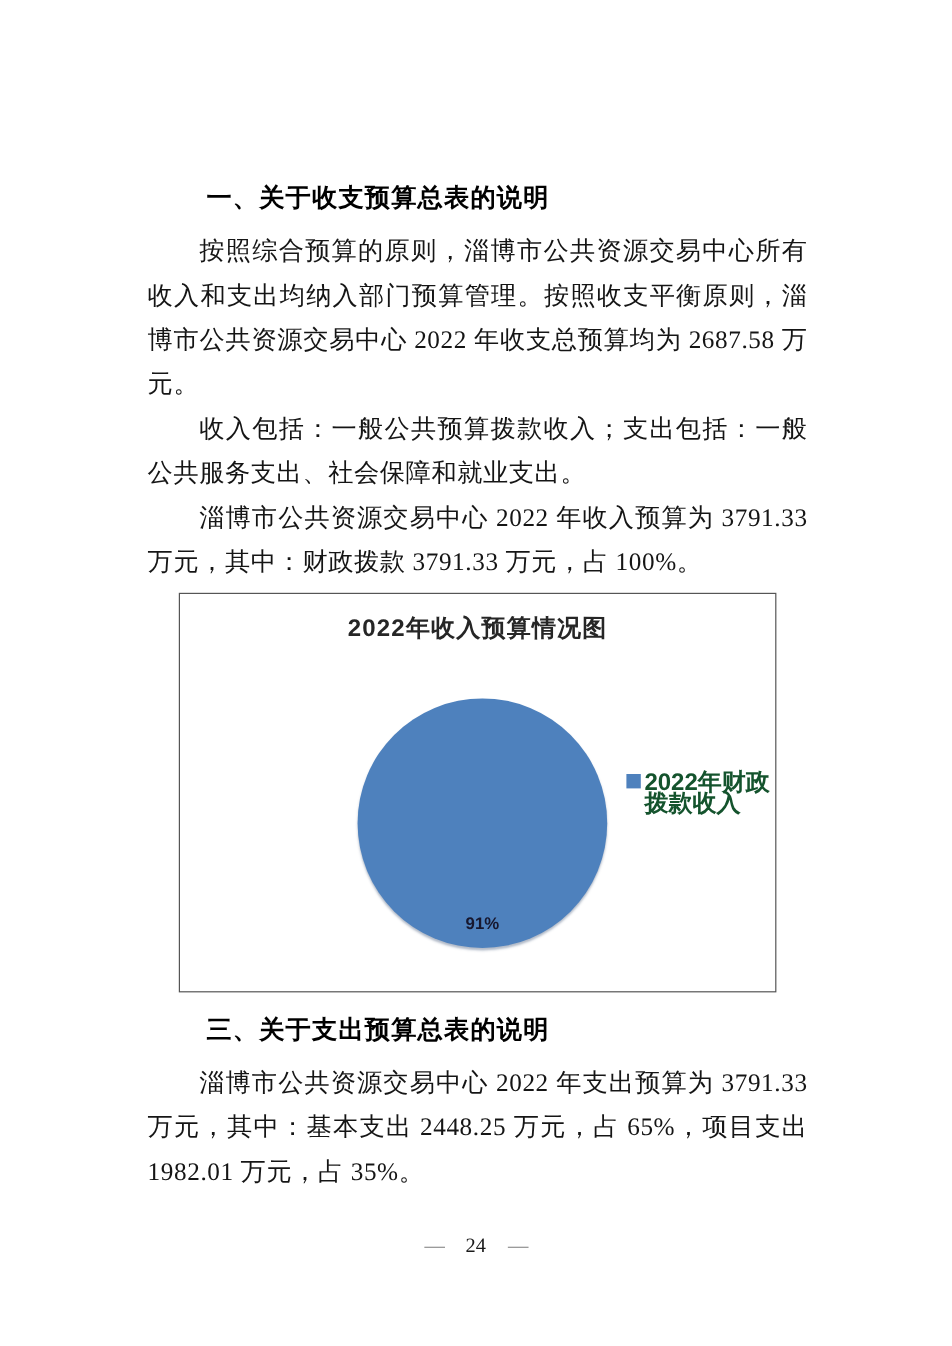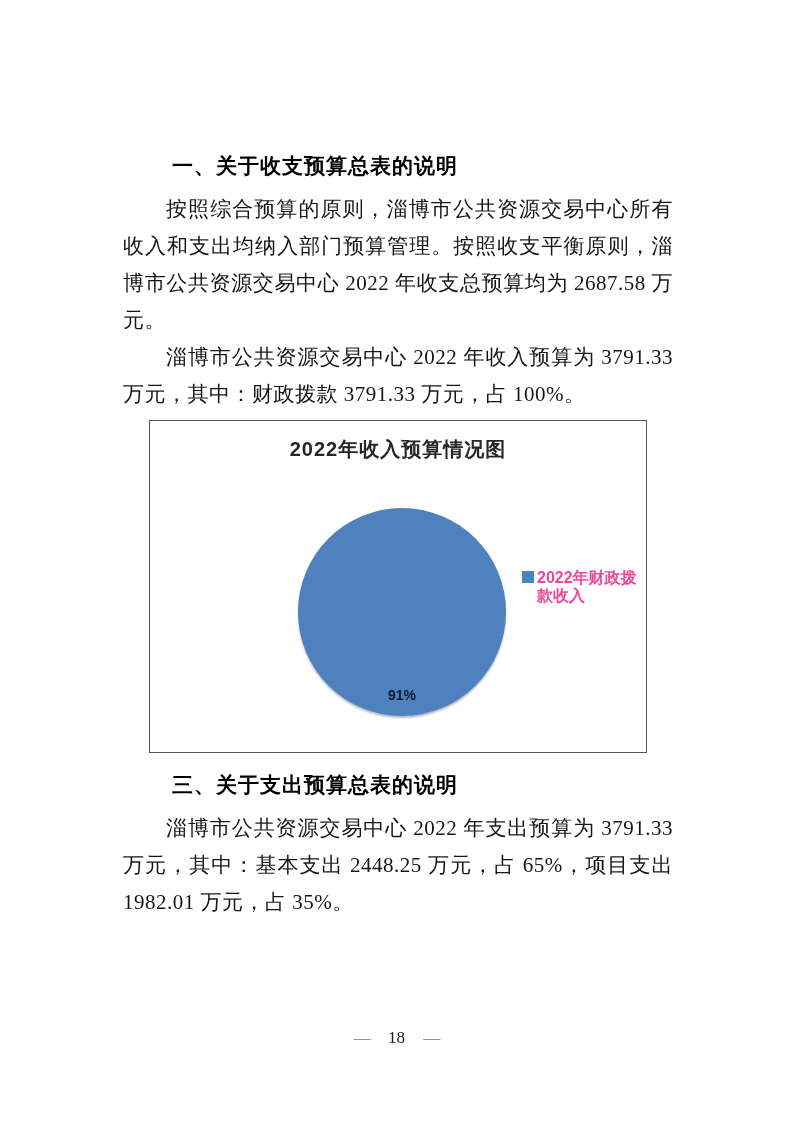--- a/index.html
+++ b/index.html
@@ -88,23 +88,23 @@
     display: flex;
     align-items: flex-start;
   }
   .legend-marker {
     flex: 0 0 auto;
     width: 12px;
     height: 12px;
     margin: 2px 3px 0 0;
   }
   .legend-text {
-    font-size: 16px;
+    font-size: 20px;
     line-height: 18px;
-    color: #ec4899;
+    color: #14532d;
     font-weight: bold;
     letter-spacing: 0;
   }
 
   
   .footer {
     position: absolute;
     left: 0;
     top: 1028px;
     width: 100%;
@@ -115,36 +115,37 @@
   .footer .num { color: #1a1a1a; margin: 0 14px; font-family: "Liberation Serif", serif; }
 </style>
 </head>
 <body>
 
 <div class="page">
   <div class="content">
 
     <h2 class="section-heading">一、关于收支预算总表的说明</h2>
     <p class="body-para">按照综合预算的原则，淄博市公共资源交易中心所有收入和支出均纳入部门预算管理。按照收支平衡原则，淄博市公共资源交易中心 2022 年收支总预算均为 2687.58 万元。</p>
+    <p class="body-para">收入包括：一般公共预算拨款收入；支出包括：一般公共服务支出、社会保障和就业支出。</p>
 
     <p class="body-para">淄博市公共资源交易中心 2022 年收入预算为 3791.33 万元，其中：财政拨款 3791.33 万元，占 100%。</p>
 
     <div class="chart-frame">
       <div class="chart-title">2022年收入预算情况图</div>
       <div class="pie" style="background-color: rgb(78, 129, 189);"></div>
       <div class="slice-label">91%</div>
       <div class="legend">
         <span class="legend-marker" style="background-color: rgb(78, 129, 189);"></span>
         <span class="legend-text">2022年财政拨款收入</span>
       </div>
     </div>
 
     <h2 class="section-heading" style="margin-top:13px;">三、关于支出预算总表的说明</h2>
     <p class="body-para">淄博市公共资源交易中心 2022 年支出预算为 3791.33 万元，其中：基本支出 2448.25 万元，占 65%，项目支出 1982.01 万元，占 35%。</p>
 
   </div>
 
   <div class="footer">
     <span class="dash">—</span>
-    <span class="num">18</span>
+    <span class="num">24</span>
     <span class="dash">—</span>
   </div>
 </div>
 
 </body></html>

